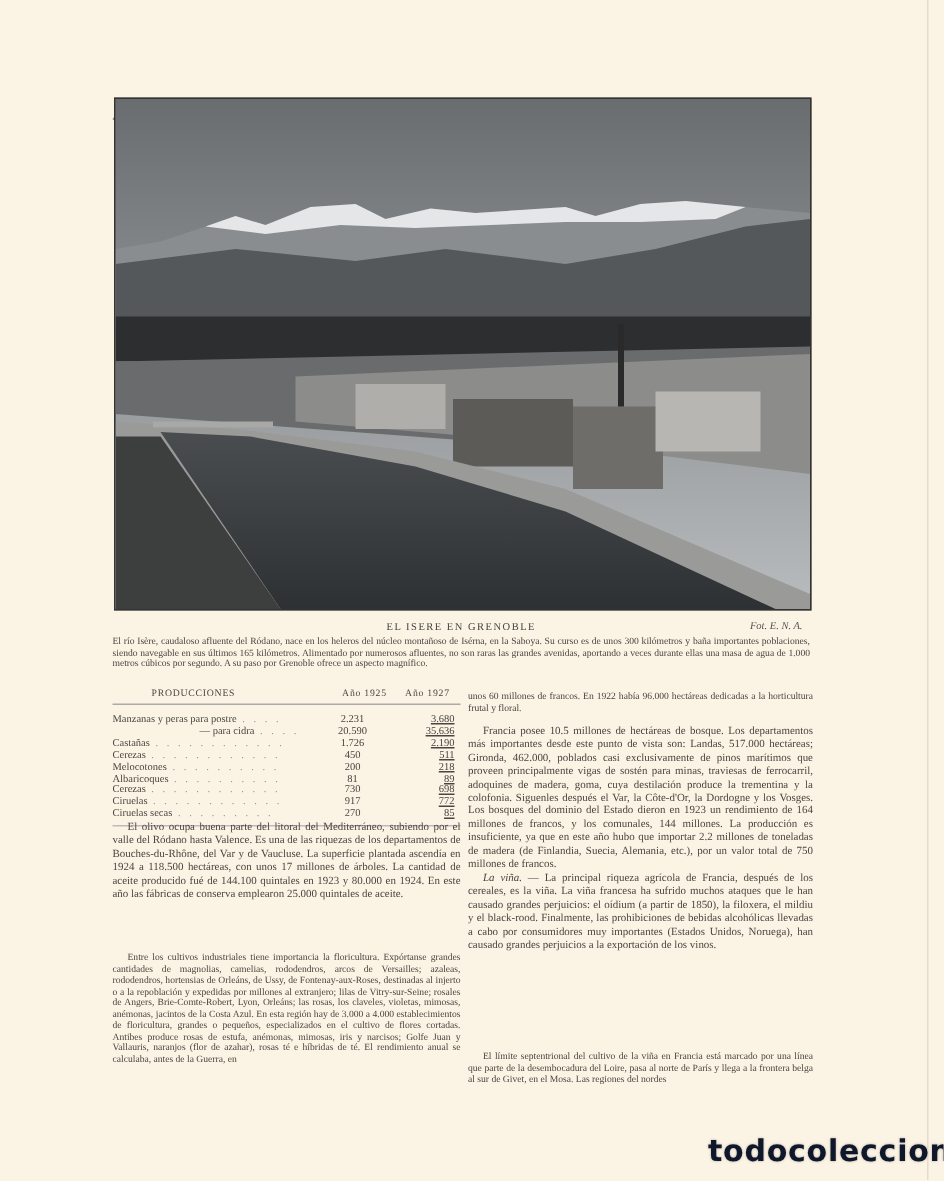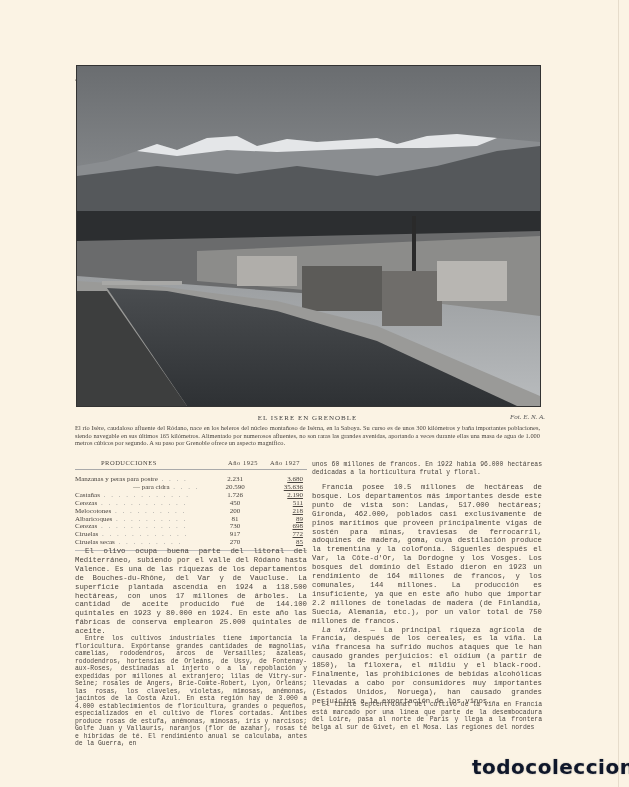--- a/index.html
+++ b/index.html
@@ -4,23 +4,23 @@
 <style>
   html,body{margin:0;padding:0;}
   body{width:629px;height:787px;background:#fbf3e4;position:relative;overflow:hidden;font-family:"Liberation Serif","DejaVu Serif",serif;color:#3a3530;}
   .page-edge{position:absolute;right:10px;top:0;width:1px;height:787px;background:#e6dccb;}
   .header{position:absolute;left:75px;top:38px;width:465px;height:14px;margin-top:35px;}
   .page-num{position:absolute;left:0;top:0;font-size:10px;color:#7a726a;}
   .running-title{position:absolute;left:0;right:0;text-align:center;top:0;font-size:10px;font-weight:bold;letter-spacing:.5px;color:#2a2520;}
   .photo{position:absolute;left:76px;top:65px;width:463px;height:340px;border:1px solid #333;overflow:hidden;background:#7a7a78;}
   .photo svg{display:block;width:100%;height:100%;}
   .caption-title{position:absolute;left:75px;top:414px;width:465px;font-size:7px;letter-spacing:1px;text-align:center;color:#444;}
-  .credit{position:absolute;right:84px;top:413px;font-size:7px;font-style:italic;color:#555;}
+  .credit{position:absolute;right:94px;top:413px;font-size:7px;font-style:italic;color:#555;}
   .caption-body{position:absolute;left:75px;top:424px;width:465px;font-size:6.4px;line-height:7.6px;text-align:justify;color:#4a4540;}
-  .col{position:absolute;font-size:7.3px;line-height:8.9px;text-align:justify;color:#4a4540;font-family:Liberation Mono, monospace;}
+  .col{position:absolute;font-size:7.3px;line-height:8.9px;text-align:justify;color:#4a4540;}
   .col p{margin:0;text-indent:10px;}
   .col p + p{margin-top:6px;}
   .small{font-size:6.4px;line-height:7.5px;}
   .table{position:absolute;left:75px;top:459px;width:232px;font-size:7px;color:#4a4540;}
   .thead{display:flex;border-bottom:1px solid #aaa;padding-bottom:3px;margin-bottom:6px;font-size:6.5px;letter-spacing:.5px;}
   .thead .h0{flex:1;padding-left:26px;}
   .thead .h1{width:40px;text-align:center;}
   .thead .h2{width:44px;text-align:center;}
   .trow{display:flex;line-height:7.9px;}
   .trow .c0{flex:1;overflow:hidden;white-space:nowrap;}

